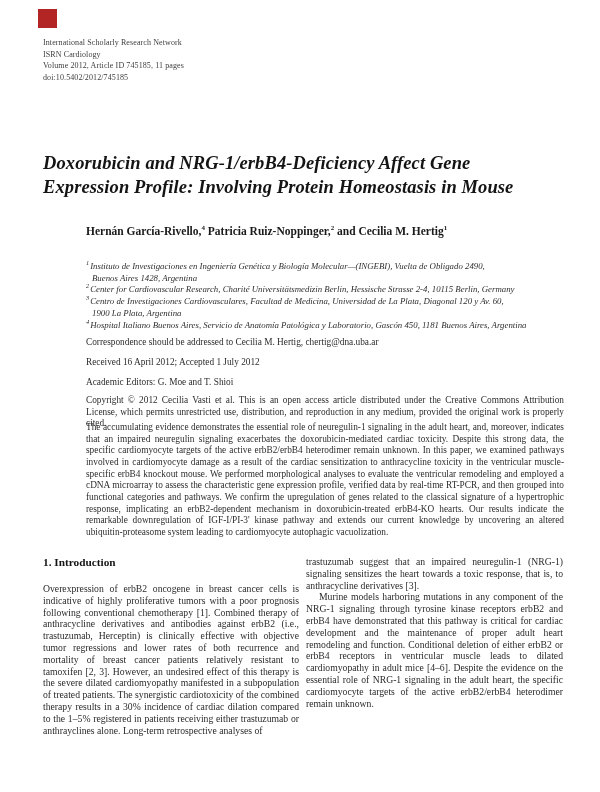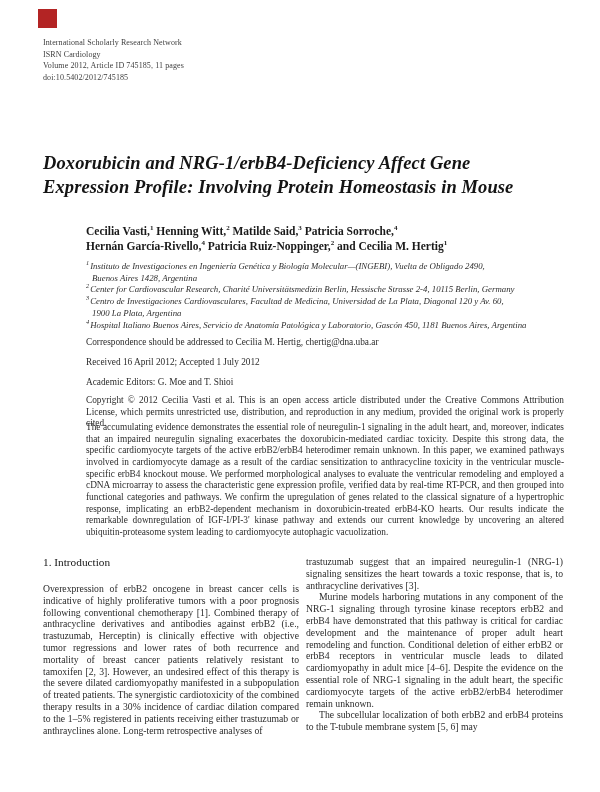--- a/index.html
+++ b/index.html
@@ -27,21 +27,21 @@
 
   .meta{position:absolute;left:86px;font-size:9.3px;color:#2c2c2c;}
   .meta-correspondence{top:337px;text-align:right;}
   .meta-dates{top:357px;}
   .meta-editors{top:377px;}
 
   .copyright{position:absolute;left:86px;top:395px;width:478px;font-size:9.3px;line-height:11.7px;text-align:justify;color:#2c2c2c;}
 
   .abstract{position:absolute;left:86px;top:422px;width:478px;font-size:9.3px;line-height:11.65px;text-align:justify;color:#2c2c2c;}
 
-  .intro-heading{position:absolute;left:43px;top:556px;font-size:11.3px;font-weight:normal;color:#141414;}
+  .intro-heading{position:absolute;left:43px;top:556px;font-size:11.3px;font-weight:bold;color:#141414;}
 
   .col{position:absolute;font-size:9.7px;line-height:11.8px;text-align:justify;color:#2a2a2a;}
   .col p{margin:0;}
   .col p + p{text-indent:13px;}
   .col-left{left:43px;top:583px;width:256px;}
   .col-right{left:306px;top:556px;width:257px;}
 </style>
 </head>
 <body>
 
@@ -56,26 +56,20 @@
     <div>doi:10.5402/2012/745185</div>
   </div>
 
 
   <div class="title">
     <div>Doxorubicin and NRG-1/erbB4-Deficiency Affect Gene</div>
     <div>Expression Profile: Involving Protein Homeostasis in Mouse</div>
   </div>
 
   <div class="authors">
-    <div>
-      <span>Cecilia Vasti,</span><span class="sup">1</span>
-      <span> Henning Witt,</span><span class="sup">2</span>
-      <span> Matilde Said,</span><span class="sup">3</span>
-      <span> Patricia Sorroche,</span><span class="sup">4</span>
-    </div>
     <div>
       <span>Hernán García-Rivello,</span><span class="sup">4</span>
       <span> Patricia Ruiz-Noppinger,</span><span class="sup">2</span>
       <span> and Cecilia M. Hertig</span><span class="sup">1</span>
     </div>
   </div>
 
   <div class="affils">
     <div class="affil-line"><span class="sup">1</span><span>Instituto de Investigaciones en Ingeniería Genética y Biología Molecular—(INGEBI), Vuelta de Obligado 2490,</span></div>
     <div class="affil-line cont"><span>Buenos Aires 1428, Argentina</span></div>
@@ -95,16 +89,15 @@
 
   <div class="intro-heading">1. Introduction</div>
 
   <div class="col col-left">
     <p>Overexpression of erbB2 oncogene in breast cancer cells is indicative of highly proliferative tumors with a poor prognosis following conventional chemotherapy [1]. Combined therapy of anthracycline derivatives and antibodies against erbB2 (i.e., trastuzumab, Herceptin) is clinically effective with objective tumor regressions and lower rates of both recurrence and mortality of breast cancer patients relatively resistant to tamoxifen [2, 3]. However, an undesired effect of this therapy is the severe dilated cardiomyopathy manifested in a subpopulation of treated patients. The synergistic cardiotoxicity of the combined therapy results in a 30% incidence of cardiac dilation compared to the 1–5% registered in patients receiving either trastuzumab or anthrayclines alone. Long-term retrospective analyses of</p>
   </div>
 
   <div class="col col-right">
     <p>trastuzumab suggest that an impaired neuregulin-1 (NRG-1) signaling sensitizes the heart towards a toxic response, that is, to anthracycline derivatives [3].</p>
     <p>Murine models harboring mutations in any component of the NRG-1 signaling through tyrosine kinase receptors erbB2 and erbB4 have demonstrated that this pathway is critical for cardiac development and the maintenance of proper adult heart remodeling and function. Conditional deletion of either erbB2 or erbB4 receptors in ventricular muscle leads to dilated cardiomyopathy in adult mice [4–6]. Despite the evidence on the essential role of NRG-1 signaling in the adult heart, the specific cardiomyocyte targets of the active erbB2/erbB4 heterodimer remain unknown.</p>
-    <p>The subcellular localization of both erbB2 and erbB4 proteins to the T-tubule membrane system [5, 6] may</p>
   </div>
 
 </div>
 
 </body></html>

